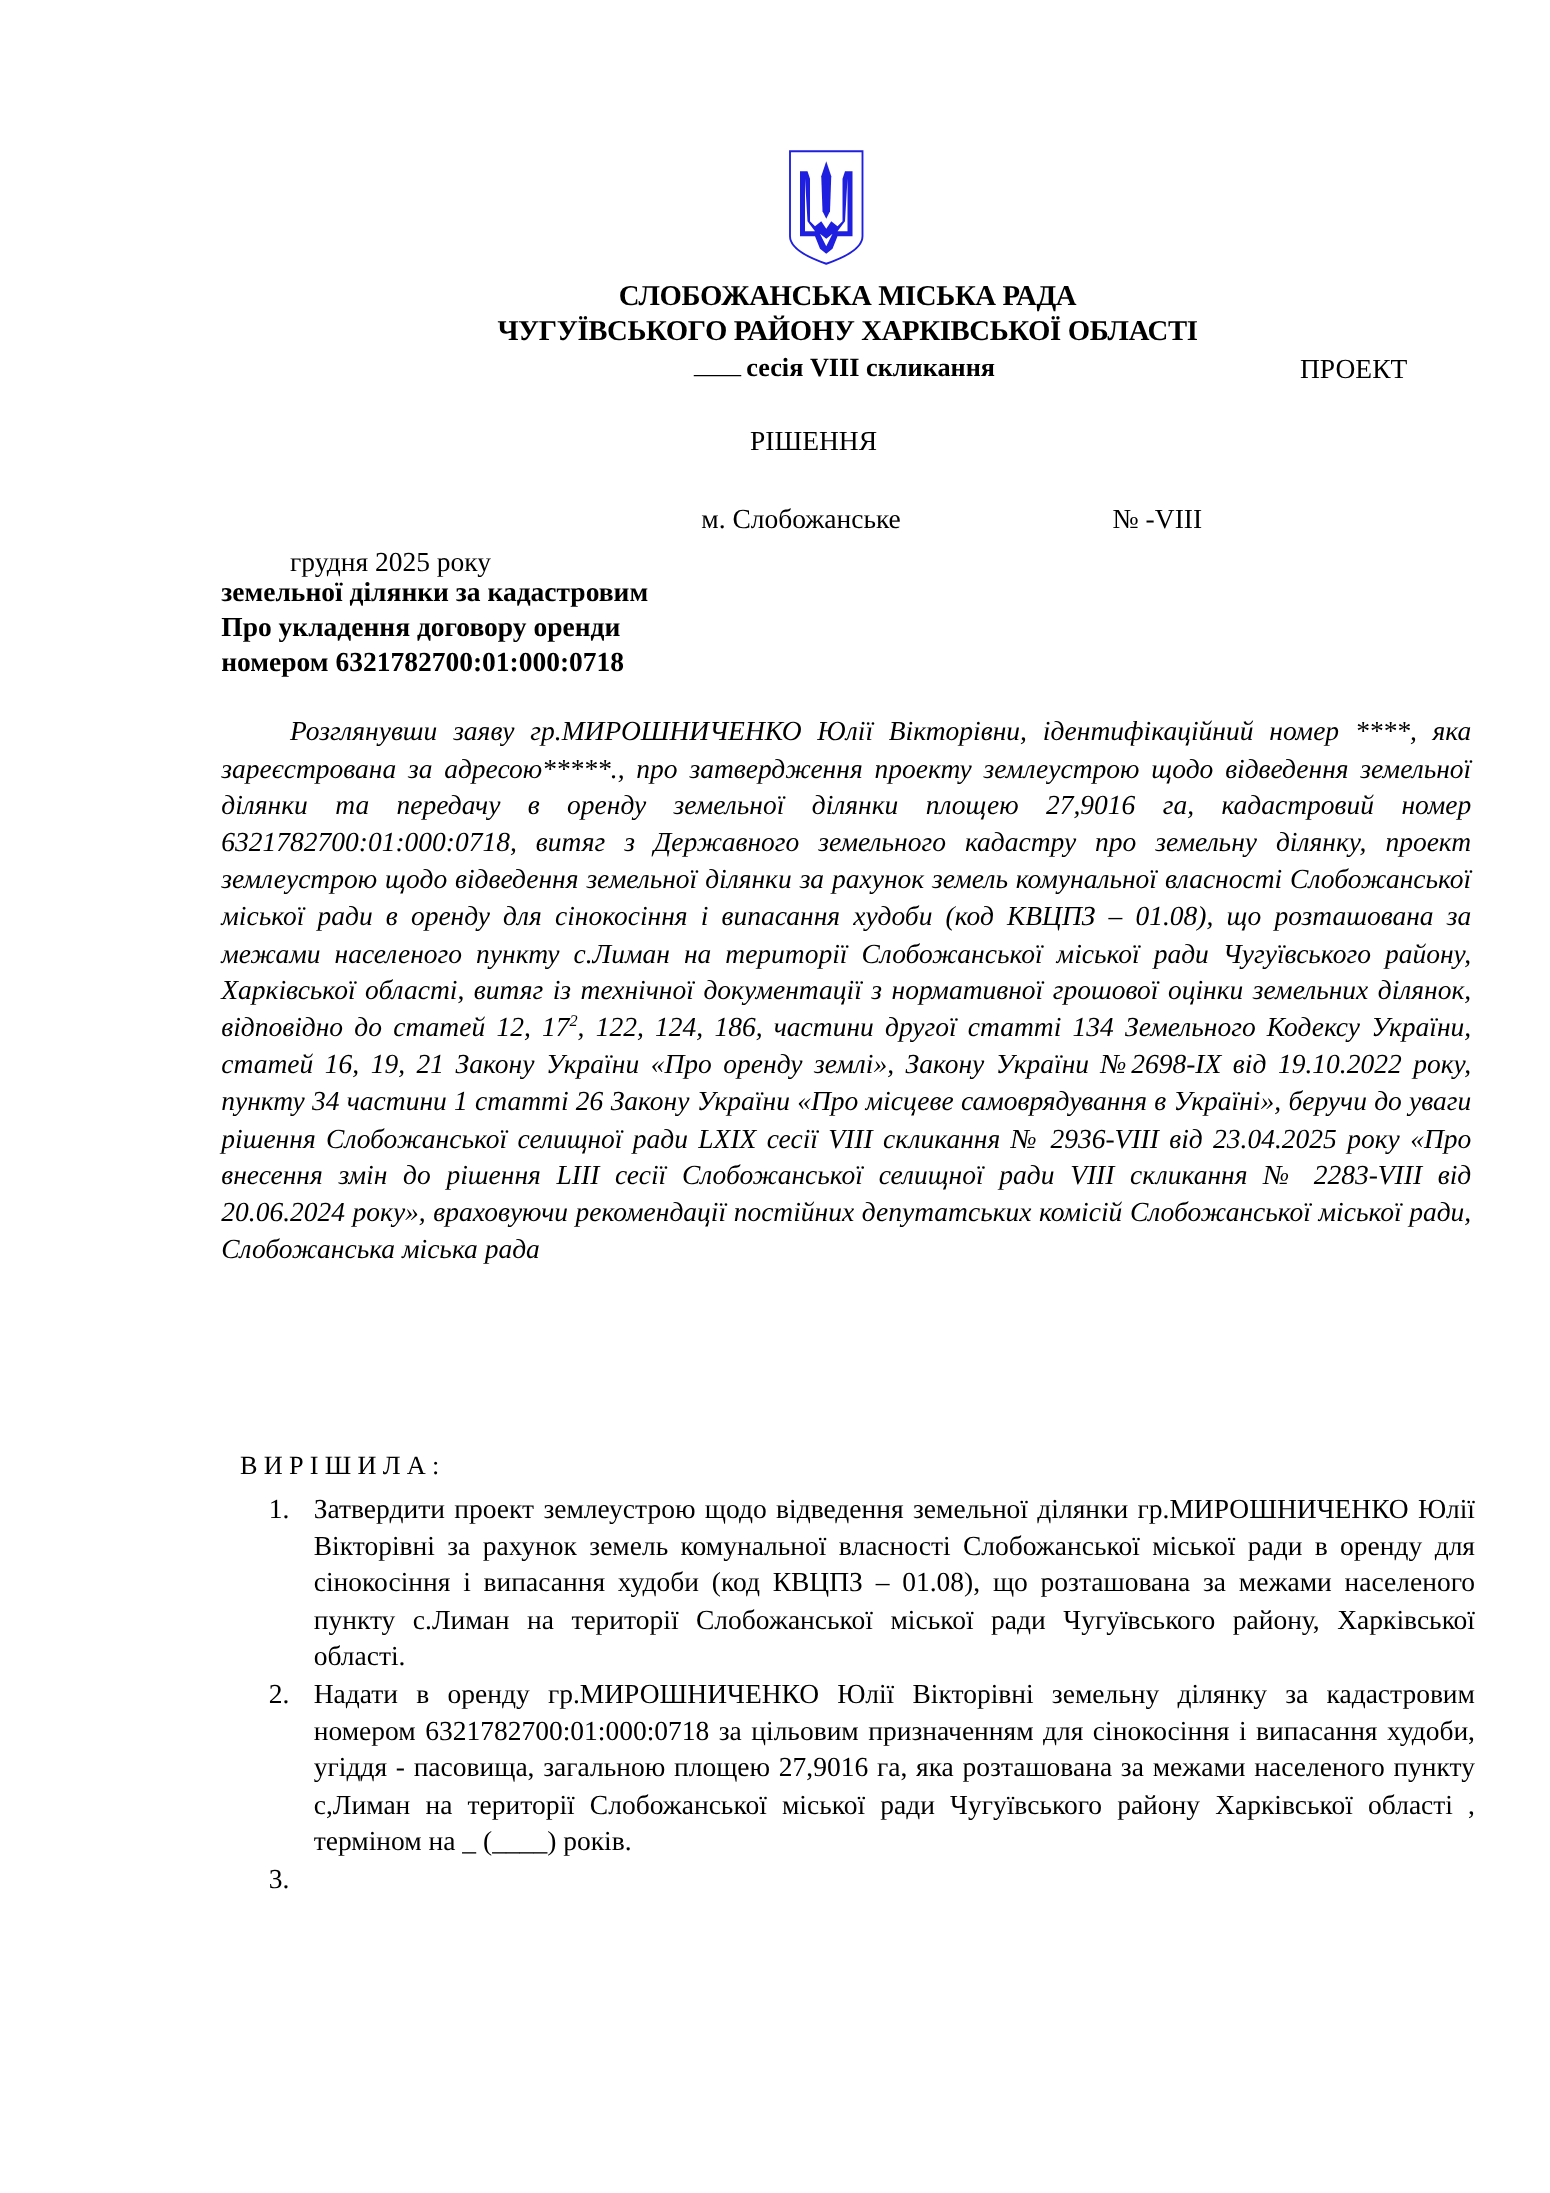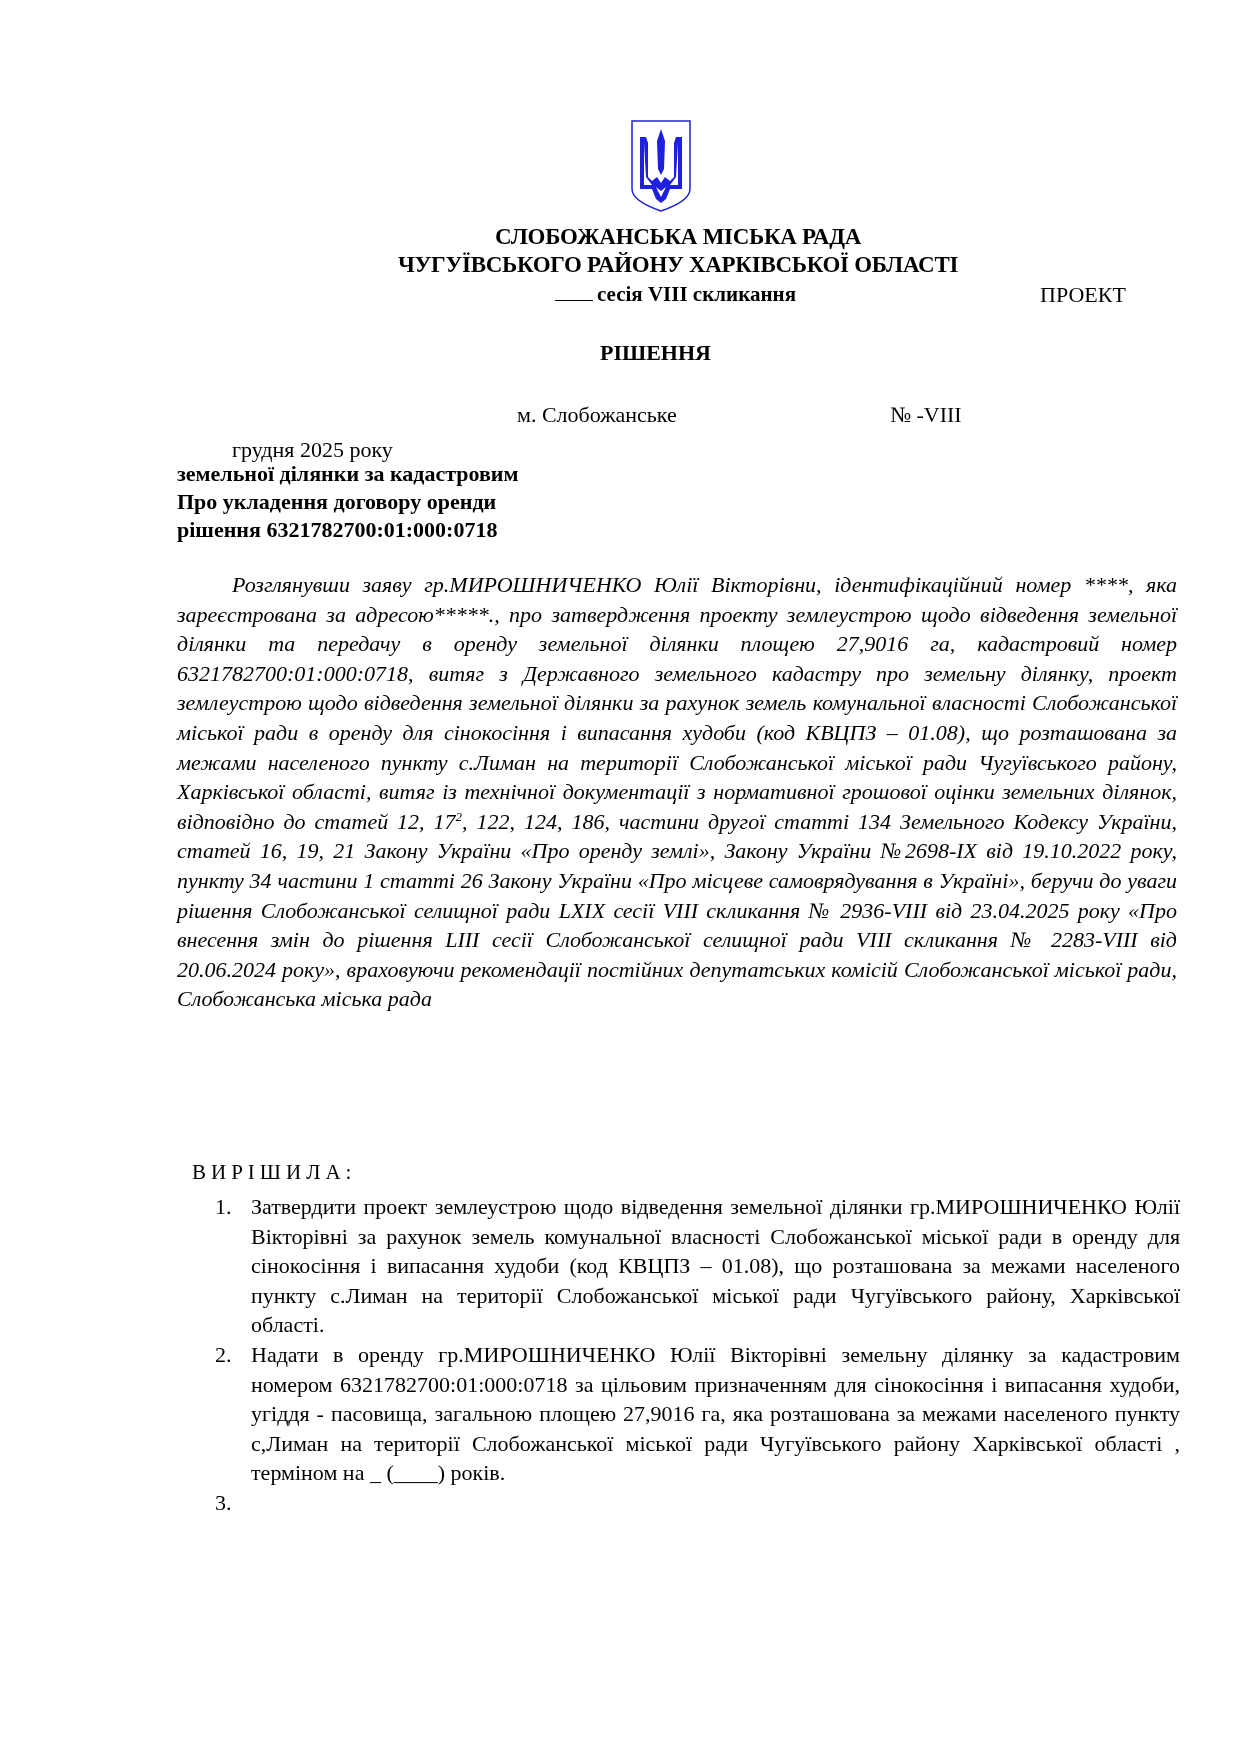--- a/index.html
+++ b/index.html
@@ -8,24 +8,24 @@
       font-family: "Liberation Serif", "DejaVu Serif", serif; color: #000;
     }
     .page { position: absolute; left: 0; top: 0; width: 1240px; height: 1299px; }
     .emblem { position: absolute; left: 630px; top: 119px; width: 62px; height: 94px; }
     .hdr { position: absolute; left: 0; width: 1240px; text-align: center; font-weight: bold; font-size: 23px; letter-spacing: -0.3px; }
     .hdr1 { top: 224px; left: 58px; }
     .hdr2 { top: 252px; left: 58px; }
     .session { position: absolute; top: 282px; left: 555px; font-size: 21px; font-weight: bold; }
     .session .blank { display: inline-block; width: 38px; border-bottom: 1.5px solid #000; height: 18px; vertical-align: baseline; margin-right: 4px; }
     .project { position: absolute; top: 282px; left: 1040px; font-size: 22px; }
-    .title { position: absolute; top: 340px; left: 600px; font-size: 22px; font-weight: bold; }
+    .title { position: absolute; top: 340px; left: 600px; font-size: 22px; font-weight: normal; }
     .meta { position: absolute; top: 402px; font-size: 22px; }
     .meta-date { left: 232px; margin-top: 35px; }
-    .meta-city { left: 517px; text-align: right; }
+    .meta-city { left: 561px; text-align: right; }
     .meta-num { left: 890px; }
     .subject { position: absolute; left: 177px; top: 460px; font-size: 22px; font-weight: bold; line-height: 28px; }
     .body-text {
       position: absolute; left: 177px; top: 570px; width: 1000px;
       font-size: 22px; line-height: 29.6px; text-align: justify; font-style: italic;
     }
     .body-text .indent { display: inline-block; width: 55px; }
     .body-text sup { font-size: 13px; line-height: 0; }
     .decided { position: absolute; left: 192px; top: 1148px; font-size: 21px; letter-spacing: 5px; margin-top: 12px; }
     .list { position: absolute; left: 215px; top: 1192px; width: 965px; margin: 0; padding: 0; list-style: none; }
@@ -53,21 +53,21 @@
 
   <div class="title">РІШЕННЯ</div>
 
   <div class="meta meta-date">грудня 2025 року</div>
   <div class="meta meta-city">м. Слобожанське</div>
   <div class="meta meta-num">№ -VIII</div>
 
   <div class="subject">
     <div>земельної ділянки за кадастровим</div>
     <div>Про укладення договору оренди</div>
-    <div>рішення 6321782700:01:000:0718</div>
+    <div>номером 6321782700:01:000:0718</div>
   </div>
 
   <div class="body-text"><span class="indent"></span><span>Розглянувши заяву гр.МИРОШНИЧЕНКО Юлії Вікторівни, ідентифікаційний номер ****, яка зареєстрована за адресою*****., про затвердження проекту землеустрою щодо відведення земельної ділянки та передачу в оренду земельної ділянки площею 27,9016 га, кадастровий номер 6321782700:01:000:0718, витяг з Державного земельного кадастру про земельну ділянку, проект землеустрою щодо відведення земельної ділянки за рахунок земель комунальної власності Слобожанської міської ради в оренду для сінокосіння і випасання худоби (код КВЦПЗ – 01.08), що розташована за межами населеного пункту с.Лиман на території Слобожанської міської ради Чугуївського району, Харківської області, витяг із технічної документації з нормативної грошової оцінки земельних ділянок, відповідно до  статей 12, 17</span><sup>2</sup><span>, 122, 124, 186, частини другої статті 134 Земельного Кодексу України, статей 16, 19, 21 Закону України «Про оренду землі», Закону України №2698-IX від 19.10.2022 року, пункту 34 частини 1 статті 26 Закону України «Про місцеве самоврядування в Україні»,  беручи до уваги рішення Слобожанської селищної ради LXIX сесії VIII скликання № 2936-VIII  від 23.04.2025 року «Про внесення змін до рішення LIII сесії Слобожанської селищної ради VIII скликання № 2283-VIII  від 20.06.2024 року», враховуючи рекомендації постійних депутатських комісій Слобожанської міської ради, Слобожанська міська рада</span></div>
 
   <div class="decided">ВИРІШИЛА:</div>
 
   <ol class="list">
     <li>
       <span class="num">1.</span>
       <span>Затвердити проект землеустрою щодо відведення земельної ділянки гр.МИРОШНИЧЕНКО Юлії Вікторівні за рахунок земель комунальної власності Слобожанської міської ради в оренду для сінокосіння і випасання худоби (код КВЦПЗ – 01.08), що розташована за межами населеного пункту с.Лиман на території Слобожанської міської ради Чугуївського району, Харківської області.</span>

